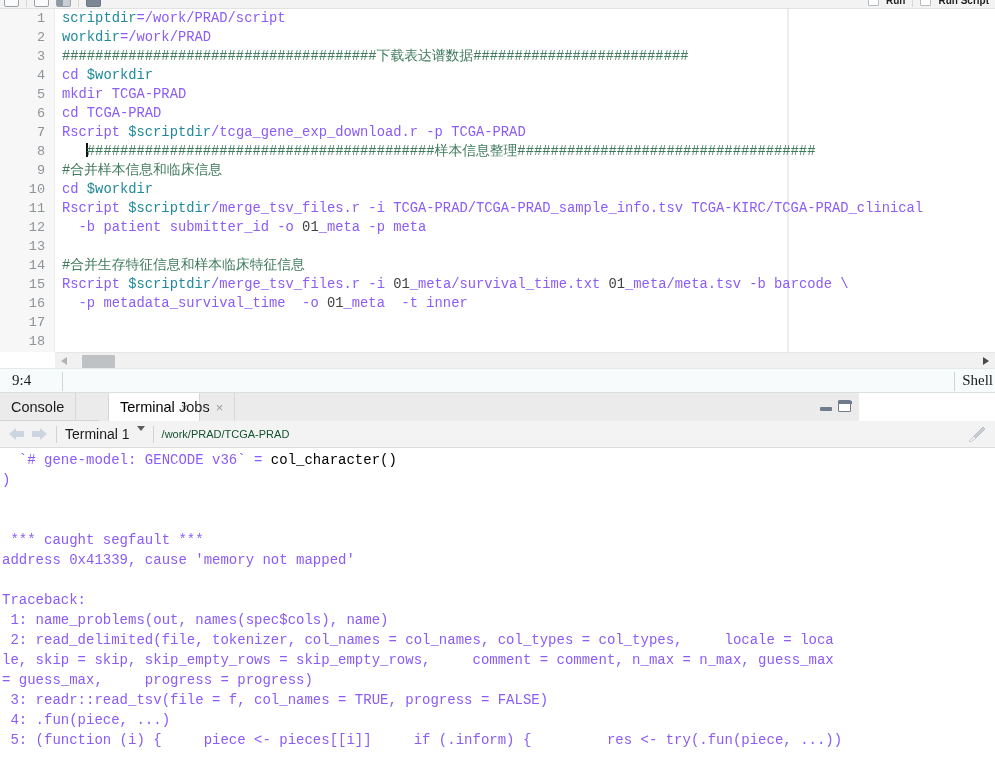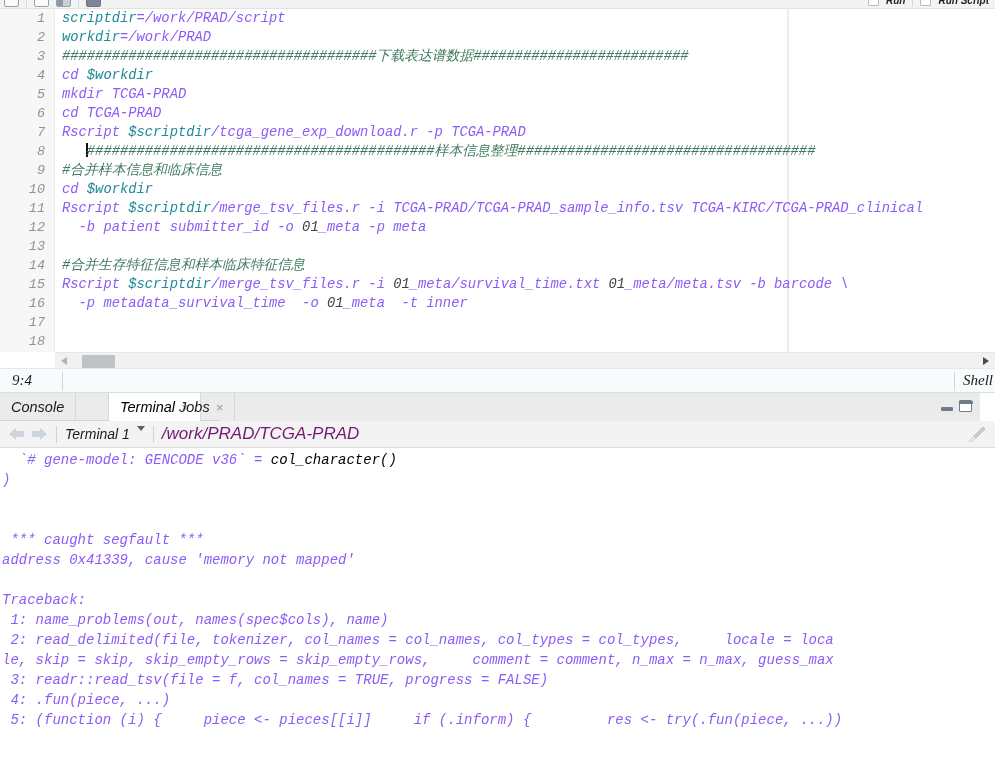--- a/index.html
+++ b/index.html
@@ -3,21 +3,21 @@
 <meta charset="utf-8">
 <style>
   * { box-sizing: border-box; }
   html, body {
     margin: 0; padding: 0;
     width: 995px; height: 762px;
     overflow: hidden;
     background: #ffffff;
     font-family: "Liberation Sans", sans-serif;
   }
-  #app { position: relative; width: 995px; height: 762px; font-style: italic; }
+  #app { position: relative; width: 995px; height: 762px; }
 
   
   .toolstrip {
     position: absolute; top: 0; left: 0; width: 995px; height: 9px;
     background: #f3f3f3; border-bottom: 1px solid #e2e2e2;
     overflow: hidden;
   }
   .toolstrip .tgrp { position: absolute; top: -9px; height: 18px; display: flex; align-items: center; gap: 7px; }
   .ticon { width: 15px; height: 13px; border: 1px solid #9aa0a6; border-radius: 2px; background: #fbfbfb; }
   .ticon.dark { background: #7b8794; border-color: #6b7680; }
@@ -104,21 +104,21 @@
   .statusbar .shell-div {
     position: absolute; right: 40px; top: 3px; width: 1px; height: 19px; background: #cfd6d8;
   }
 
   
   .console-pane {
     position: absolute; top: 393px; left: 0; width: 995px; height: 369px;
     background: #ffffff;
   }
   .tabbar {
-    position: relative; width: 980px; height: 28px;
+    position: relative; width: 859px; height: 28px;
     background: #ebebeb; border-bottom: 1px solid #d3d3d3;
   }
   .tab {
     position: absolute; top: 0; height: 28px;
     display: flex; align-items: center; gap: 6px;
     padding: 0 11px;
     font-family: "Liberation Sans", sans-serif; font-size: 14.5px; color: #1b1b1b;
     border-right: 1px solid #d7d7d7;
     cursor: default;
   }
@@ -158,21 +158,21 @@
   .tb-sep { width: 1px; height: 17px; background: #d2d2d2; margin: 0 8px; }
   .term-select {
     display: flex; align-items: flex-start; gap: 7px;
     font-family: "Liberation Sans", sans-serif; font-size: 14px; color: #1b1b1b;
   }
   .caret-dn {
     width: 0; height: 0; border-left: 4px solid transparent;
     border-right: 4px solid transparent; border-top: 5px solid #5d5d5d;
   }
   .term-path {
-    font-family: "Liberation Sans", sans-serif; font-size: 17px; color: #701a75;
+    font-family: "Liberation Sans", sans-serif; font-size: 11px; color: #14532d;
   }
   .broom {
     position: absolute; right: 8px; top: 5px; width: 20px; height: 18px;
   }
 
   .term-body {
     position: relative; width: 995px; height: 313px;
     background: #ffffff; overflow: hidden; padding-top: 2px;
   }
   .out-line {
@@ -317,19 +317,20 @@
         <div class="out-line"><span class="tok-plain">)</span></div>
         <div class="out-line">&nbsp;</div>
         <div class="out-line">&nbsp;</div>
         <div class="out-line"><span class="tok-plain"> *** caught segfault ***</span></div>
         <div class="out-line"><span class="tok-plain">address 0x41339, cause 'memory not mapped'</span></div>
         <div class="out-line">&nbsp;</div>
         <div class="out-line"><span class="tok-plain">Traceback:</span></div>
         <div class="out-line"><span class="tok-plain"> 1: name_problems(out, names(spec$cols), name)</span></div>
         <div class="out-line"><span class="tok-plain"> 2: read_delimited(file, tokenizer, col_names = col_names, col_types = col_types,     locale = loca</span></div>
         <div class="out-line"><span class="tok-plain">le, skip = skip, skip_empty_rows = skip_empty_rows,     comment = comment, n_max = n_max, guess_max</span></div>
+        <div class="out-line"><span class="tok-plain">= guess_max,     progress = progress)</span></div>
         <div class="out-line"><span class="tok-plain"> 3: readr::read_tsv(file = f, col_names = TRUE, progress = FALSE)</span></div>
         <div class="out-line"><span class="tok-plain"> 4: .fun(piece, ...)</span></div>
         <div class="out-line"><span class="tok-plain"> 5: (function (i) {     piece &lt;- pieces[[i]]     if (.inform) {         res &lt;- try(.fun(piece, ...))</span></div>
       </div>
   </div>
 
 </div>
 
 </body></html>

